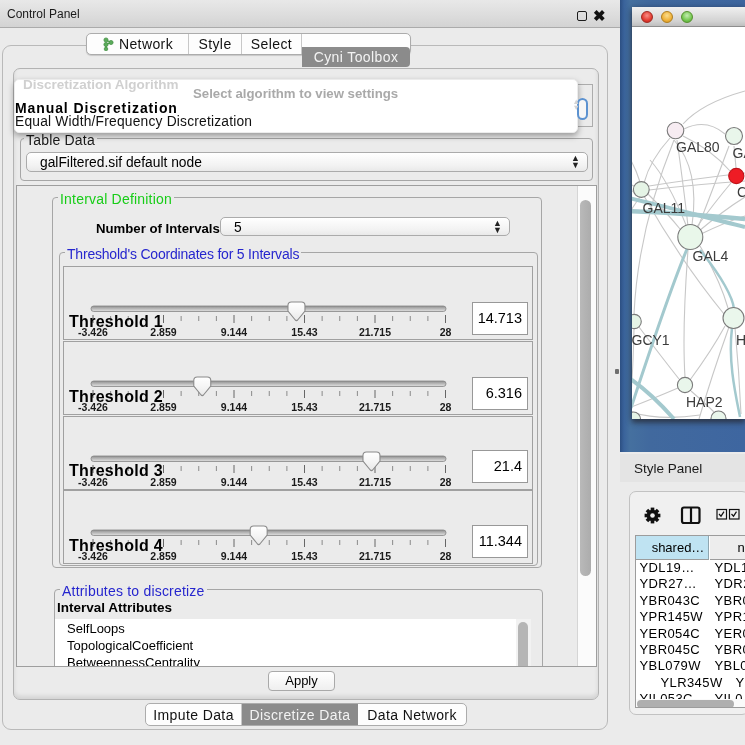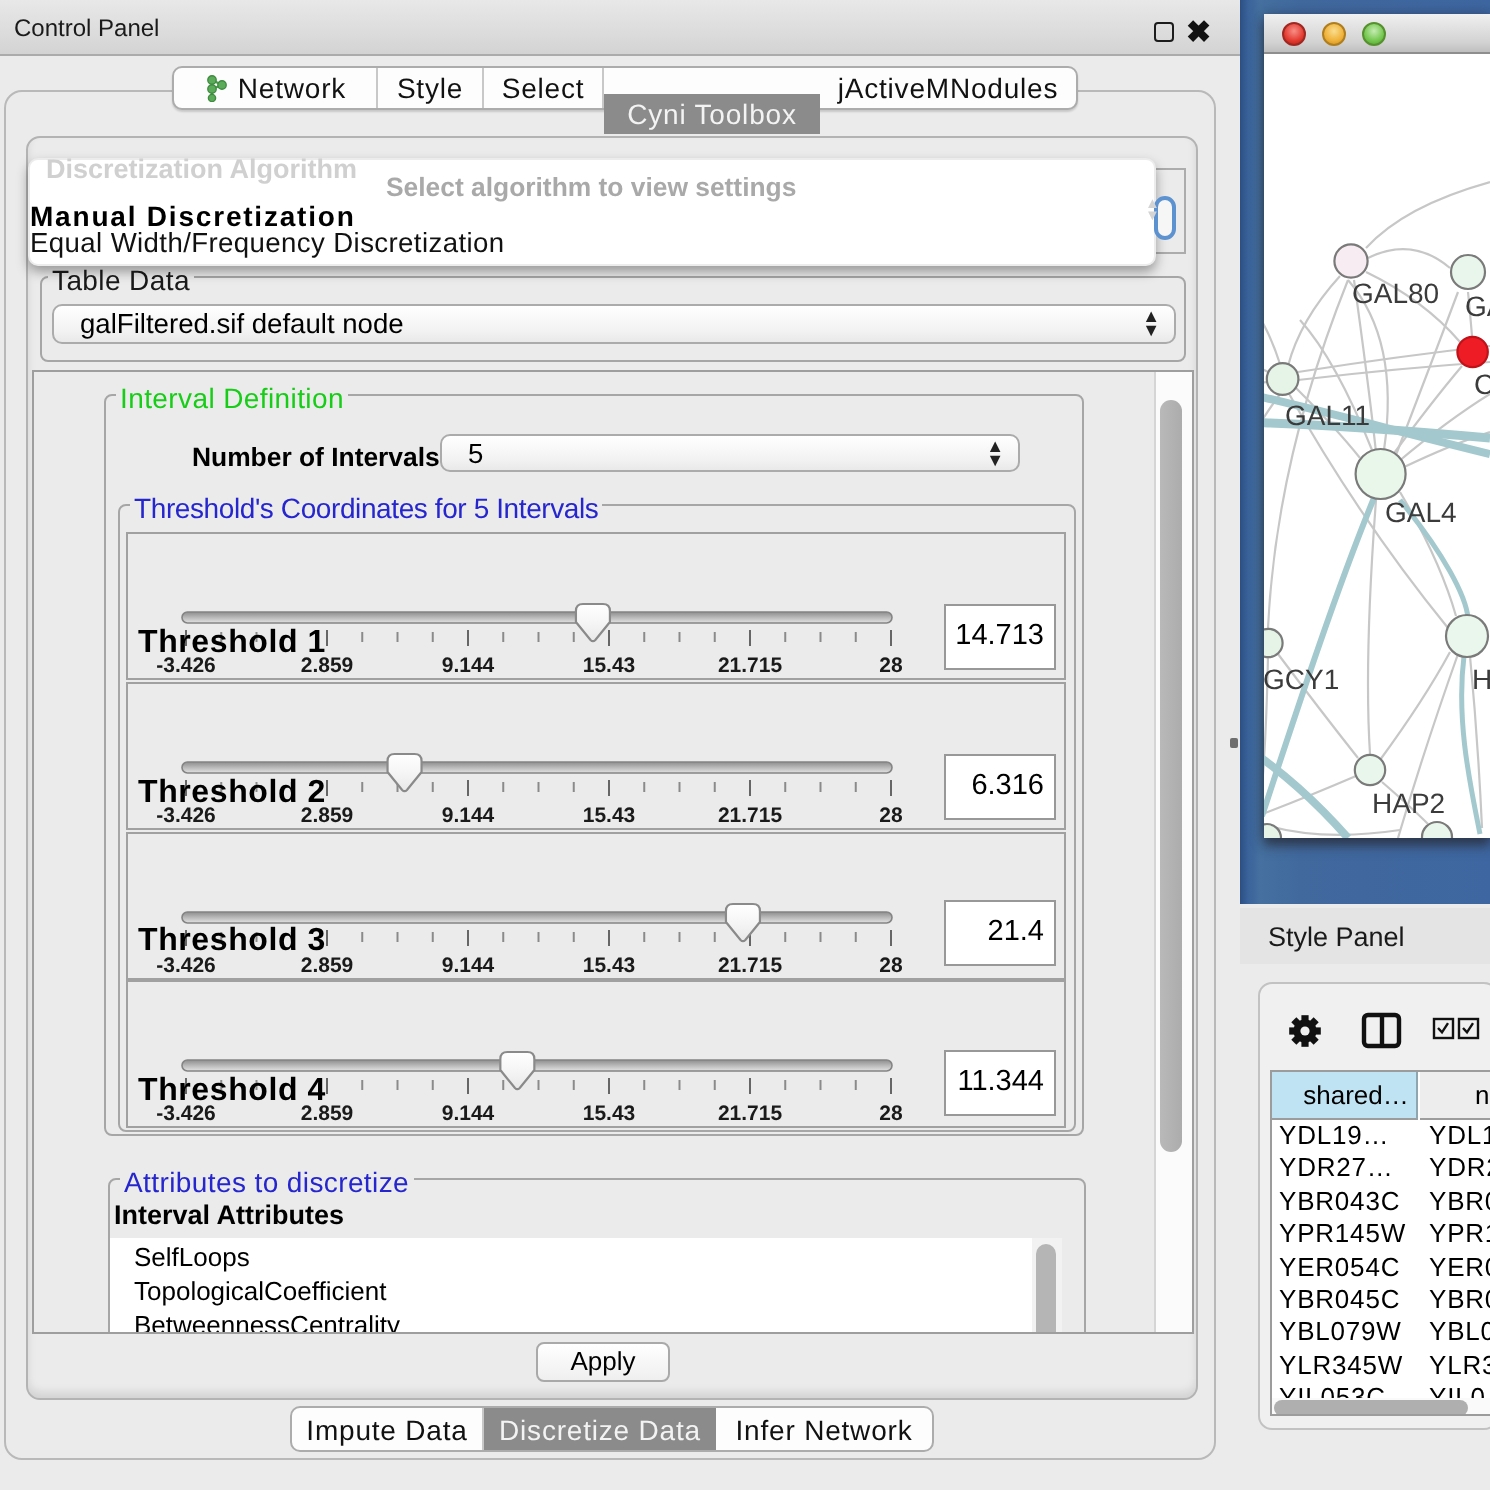--- a/index.html
+++ b/index.html
@@ -128,21 +128,20 @@
       <svg width="13" height="14" viewBox="0 0 13 14" style="margin-right:4px;">
         <path d="M4 3 L9 5.5 M4 7.5 L9 5.5 M4 7.5 L4 12" stroke="#4E9B4E" stroke-width="1.2" fill="none"></path>
         <circle cx="4" cy="3" r="2.1" fill="#5BAB5B" stroke="#3F8C3F" stroke-width="0.7"></circle>
         <circle cx="9" cy="5.5" r="2.1" fill="#5BAB5B" stroke="#3F8C3F" stroke-width="0.7"></circle>
         <circle cx="4" cy="7.5" r="2.1" fill="#5BAB5B" stroke="#3F8C3F" stroke-width="0.7"></circle>
         <circle cx="4" cy="12" r="1.8" fill="#5BAB5B" stroke="#3F8C3F" stroke-width="0.7"></circle>
       </svg>Network</div>
     <div class="seg" style="width:53px;">Style</div>
     <div class="seg" style="width:60px;">Select</div>
     <div class="seg sel" style="width:108px;margin-top:13px;">Cyni Toolbox</div>
-    <div class="seg" style="width:128px;">jActiveMNodules</div>
   </div>
 
   <div class="gbox" style="left:20px;top:138px;width:573px;height:43px;"></div>
   <div class="glabel" style="left:24px;top:132px;color:#1a1a1a;">Table Data</div>
   <div class="combo" style="left:26px;top:152px;width:562px;height:20px;">
     <span class="txt">galFiltered.sif default node</span>
     <span class="arr">▲<br>▼</span>
   </div>
 
   <div id="spane" class="abs">
@@ -355,21 +354,21 @@
     <div id="vsb">
         <div class="thumb"></div>
       </div>
   </div>
 
   <div id="applybtn" class="abs">Apply</div>
 
   <div id="tabsBot" class="abs">
     <div class="seg" style="width:96px;">Impute Data</div>
     <div class="seg sel" style="width:116px;">Discretize Data</div>
-    <div class="seg" style="width:108px;">Infer Network</div>
+    <div class="seg" style="width:108px;">Data Network</div>
   </div>
 
   <div id="bluecombo" class="abs"></div>
   <div id="dgroup-r" class="abs"></div>
   <div id="dgroup-t" class="abs"></div>
   <div id="dgroup-b" class="abs"></div>
   <div id="ghost-arr" class="abs">▲<br>▼</div>
   <div id="popup" class="abs"></div>
   <div id="ghost-title" class="abs">Discretization Algorithm</div>
   <div id="ghost-sel" class="abs">Select algorithm to view settings</div>
@@ -486,21 +485,21 @@
       <div style="position:absolute;left:0;top:0;width:73px;height:24px;background:#BFE3F2;border-right:1px solid #8FA6B0;border-bottom:1px solid #9C9C9C;font-size:13px;text-align:center;line-height:24px;padding-left:13px;">shared…</div>
       <div style="position:absolute;left:74px;top:0;width:45px;height:24px;background:#EDEDED;border-bottom:1px solid #9C9C9C;font-size:13px;padding-left:28px;line-height:24px;">n…</div>
       <div id="trows" style="position:absolute;left:0;top:24px;width:115px;font-size:13px;color:#000;">
           <div style="height:16.4px;line-height:16.4px;letter-spacing:0.4px;white-space:nowrap;"><span style="display:inline-block;width:62px;padding-left:4px;">YDL19…</span><span style="padding-left:17px;">YDL1</span></div>
           <div style="height:16.4px;line-height:16.4px;letter-spacing:0.4px;white-space:nowrap;"><span style="display:inline-block;width:62px;padding-left:4px;">YDR27…</span><span style="padding-left:17px;">YDR2</span></div>
           <div style="height:16.4px;line-height:16.4px;letter-spacing:0.4px;white-space:nowrap;"><span style="display:inline-block;width:62px;padding-left:4px;">YBR043C</span><span style="padding-left:17px;">YBR0</span></div>
           <div style="height:16.4px;line-height:16.4px;letter-spacing:0.4px;white-space:nowrap;"><span style="display:inline-block;width:62px;padding-left:4px;">YPR145W</span><span style="padding-left:17px;">YPR1</span></div>
           <div style="height:16.4px;line-height:16.4px;letter-spacing:0.4px;white-space:nowrap;"><span style="display:inline-block;width:62px;padding-left:4px;">YER054C</span><span style="padding-left:17px;">YER0</span></div>
           <div style="height:16.4px;line-height:16.4px;letter-spacing:0.4px;white-space:nowrap;"><span style="display:inline-block;width:62px;padding-left:4px;">YBR045C</span><span style="padding-left:17px;">YBR0</span></div>
           <div style="height:16.4px;line-height:16.4px;letter-spacing:0.4px;white-space:nowrap;"><span style="display:inline-block;width:62px;padding-left:4px;">YBL079W</span><span style="padding-left:17px;">YBL0</span></div>
-          <div style="height:16.4px;line-height:16.4px;letter-spacing:0.4px;white-space:nowrap;"><span style="display:inline-block;width:62px;padding-left:4px;">YLR345W</span><span style="padding-left:17px;">YLR3</span></div>
+          <div style="height:16.4px;line-height:16.4px;letter-spacing:0.4px;white-space:nowrap;"><span style="display:inline-block;width:62px;padding-left:4px;margin-left:21px;">YLR345W</span><span style="padding-left:17px;">YLR3</span></div>
           <div style="height:16.4px;line-height:16.4px;letter-spacing:0.4px;white-space:nowrap;"><span style="display:inline-block;width:62px;padding-left:4px;">YIL053C</span><span style="padding-left:17px;">YIL0</span></div>
         </div>
 
       <div style="position:absolute;left:0;top:163px;width:115px;height:10px;background:#FAFAFA;">
         <div style="position:absolute;left:1px;top:1px;width:97px;height:8px;border-radius:4px;background:#AFAFAF;"></div>
       </div>
     </div>
   </div>
 
 </div>

